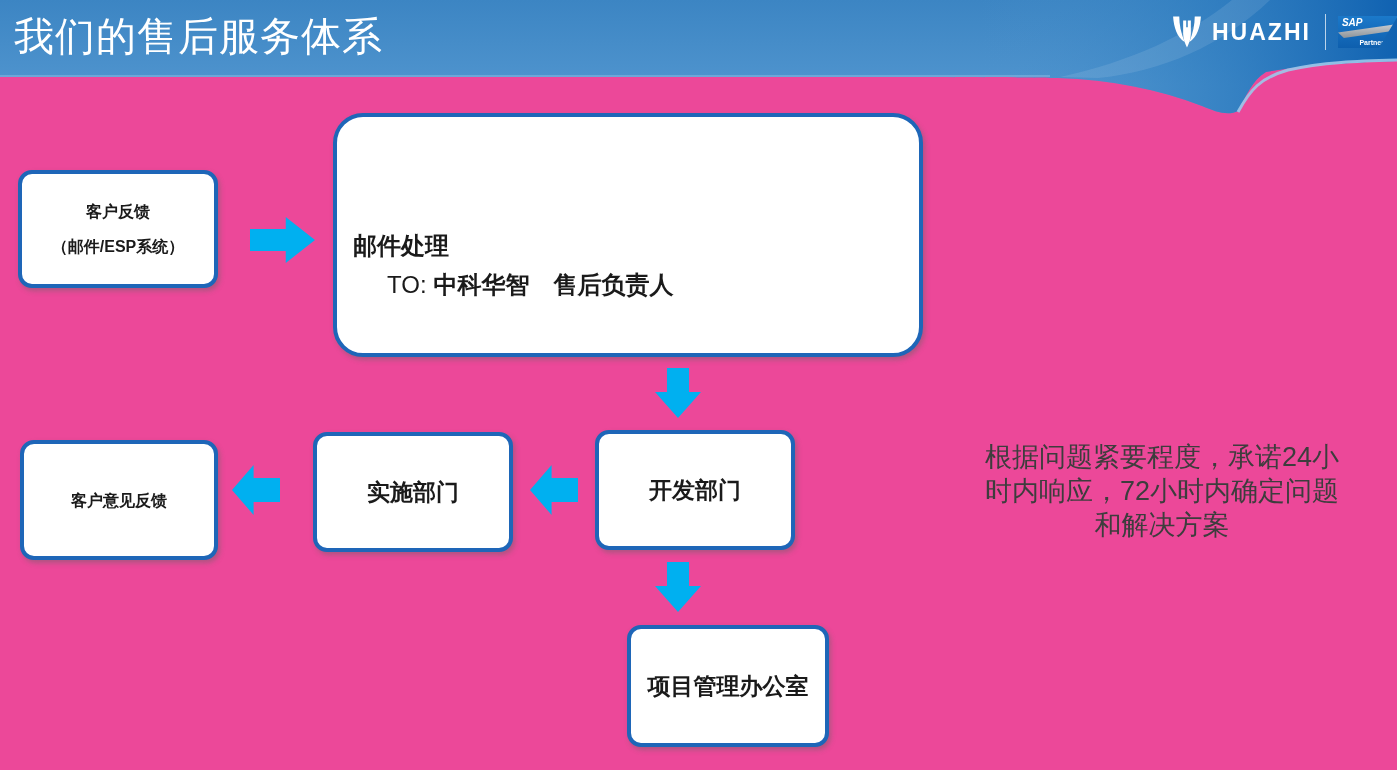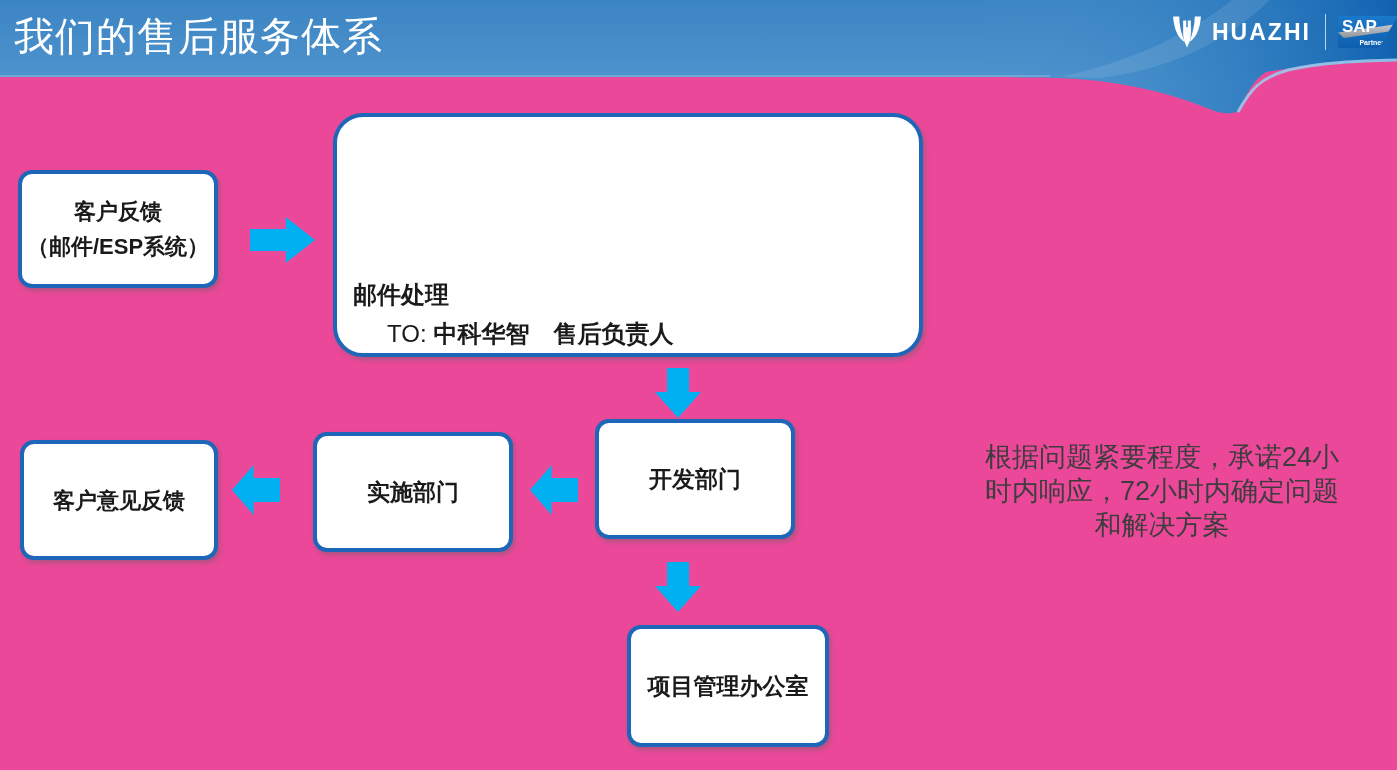--- a/index.html
+++ b/index.html
@@ -27,49 +27,49 @@
     clip-path:polygon(0 0,100% 0,68% 100%,0 100%);
     overflow:hidden;flex:0 0 auto;
   }
   .sap-swoosh{
     position:absolute;left:0;top:8px;width:60px;height:14px;
     background:linear-gradient(180deg,#c9cdd2 0%,#8d9398 100%);
     clip-path:polygon(0 60%,100% 0,100% 45%,10% 100%);
   }
   .sap-text{
     position:absolute;left:4px;top:1px;color:#ffffff;
-    font-size:17px;font-weight:bold;letter-spacing:0;
+    font-size:10px;font-weight:bold;font-style:italic;letter-spacing:0;
   }
   .sap-partner{
     position:absolute;right:14px;bottom:2px;color:#ffffff;
     font-size:7px;font-weight:bold;
   }
   
   .fbox{
     position:absolute;
     border:4px solid #1e66b8;border-radius:14px;
     background:#ffffff;
     box-shadow:2px 3px 5px rgba(100,100,100,.45);
     display:flex;flex-direction:column;align-items:center;justify-content:center;
     color:#1a1a1a;font-weight:bold;text-align:center;
     box-sizing:border-box;
   }
-  .fbox .bl{font-size:22px;line-height:35px;white-space:nowrap;}
+  .fbox .bl{font-size:16px;line-height:35px;white-space:nowrap;}
   .box-customer{left:18px;top:170px;width:200px;height:118px;}
   .box-email{
     left:333px;top:113px;width:590px;height:244px;border-radius:30px;
-    align-items:flex-start;justify-content:flex-end;text-align:left;
+    align-items:flex-start;justify-content:center;text-align:left;
   }
   .box-email .email-lines{padding:60px 0 0 16px;}
   .email-line{font-size:24px;line-height:39px;color:#1a1a1a;white-space:nowrap;}
   .email-line.l1{font-weight:bold;}
   .email-line.l2{padding-left:34px;font-weight:400;}
   .email-line.l2 .to-value{font-weight:bold;margin-left:7px;}
   .email-line.l3{padding-left:71px;font-weight:bold;}
-  .box-dev{left:595px;top:419px;width:200px;height:120px;}
+  .box-dev{left:595px;top:430px;width:200px;height:120px;}
   .box-impl{left:313px;top:432px;width:200px;height:120px;}
   .box-opinion{left:20px;top:440px;width:198px;height:120px;}
   .box-pmo{left:627px;top:625px;width:202px;height:122px;}
   .box-dev .bl,.box-impl .bl,.box-pmo .bl{font-size:23px;}
   
   .barrow{position:absolute;background:#00b0f0;}
   .arr-right{clip-path:polygon(0 26%,55% 26%,55% 0,100% 50%,55% 100%,55% 74%,0 74%);}
   .arr-left {clip-path:polygon(100% 26%,45% 26%,45% 0,0 50%,45% 100%,45% 74%,100% 74%);}
   .arr-down {clip-path:polygon(26% 0,74% 0,74% 48%,100% 48%,50% 100%,0 48%,26% 48%);}
   .arrow-1{left:250px;top:217px;width:65px;height:46px;}

